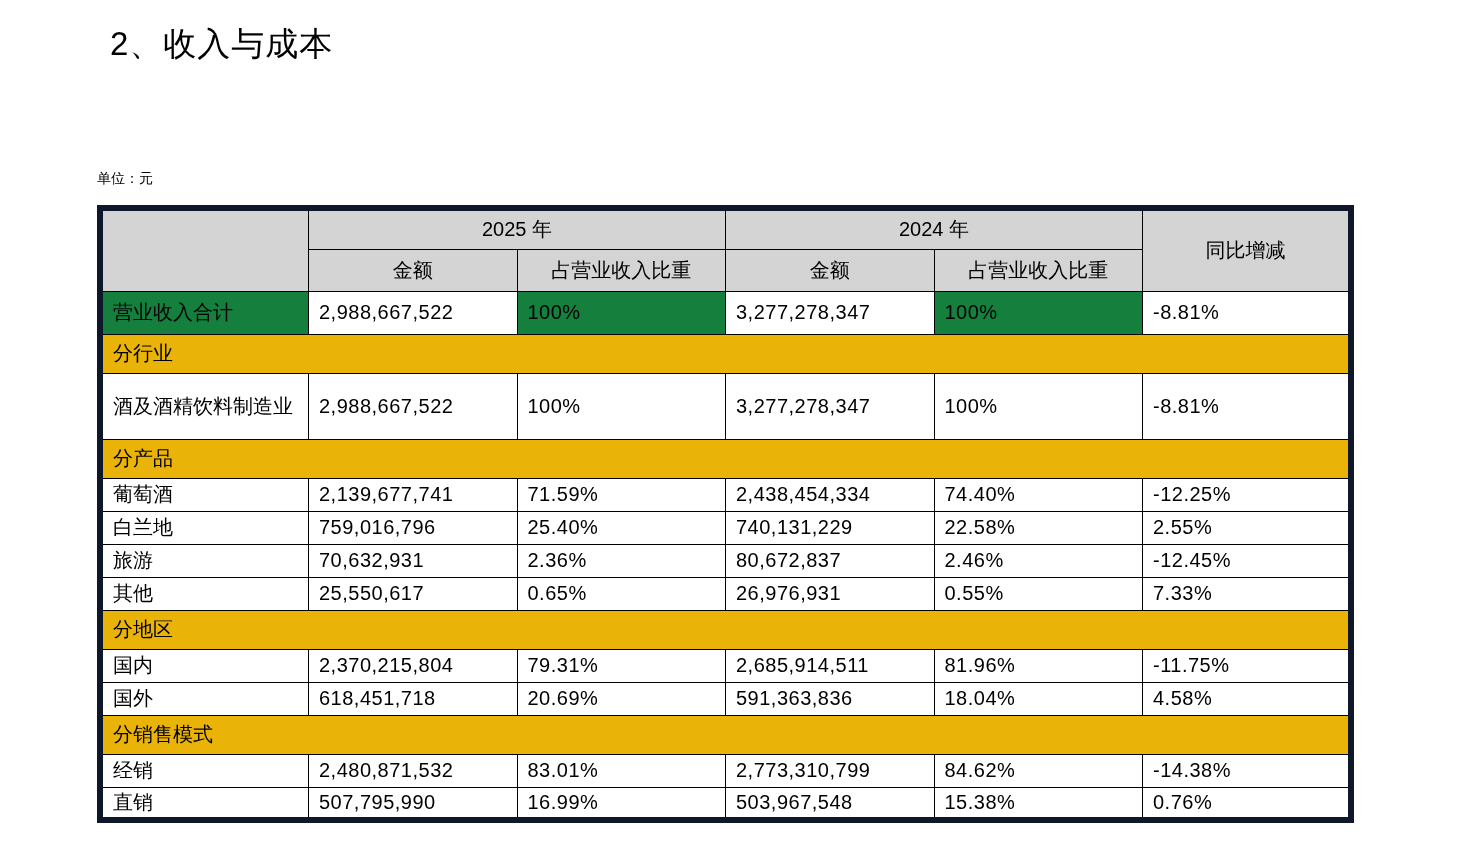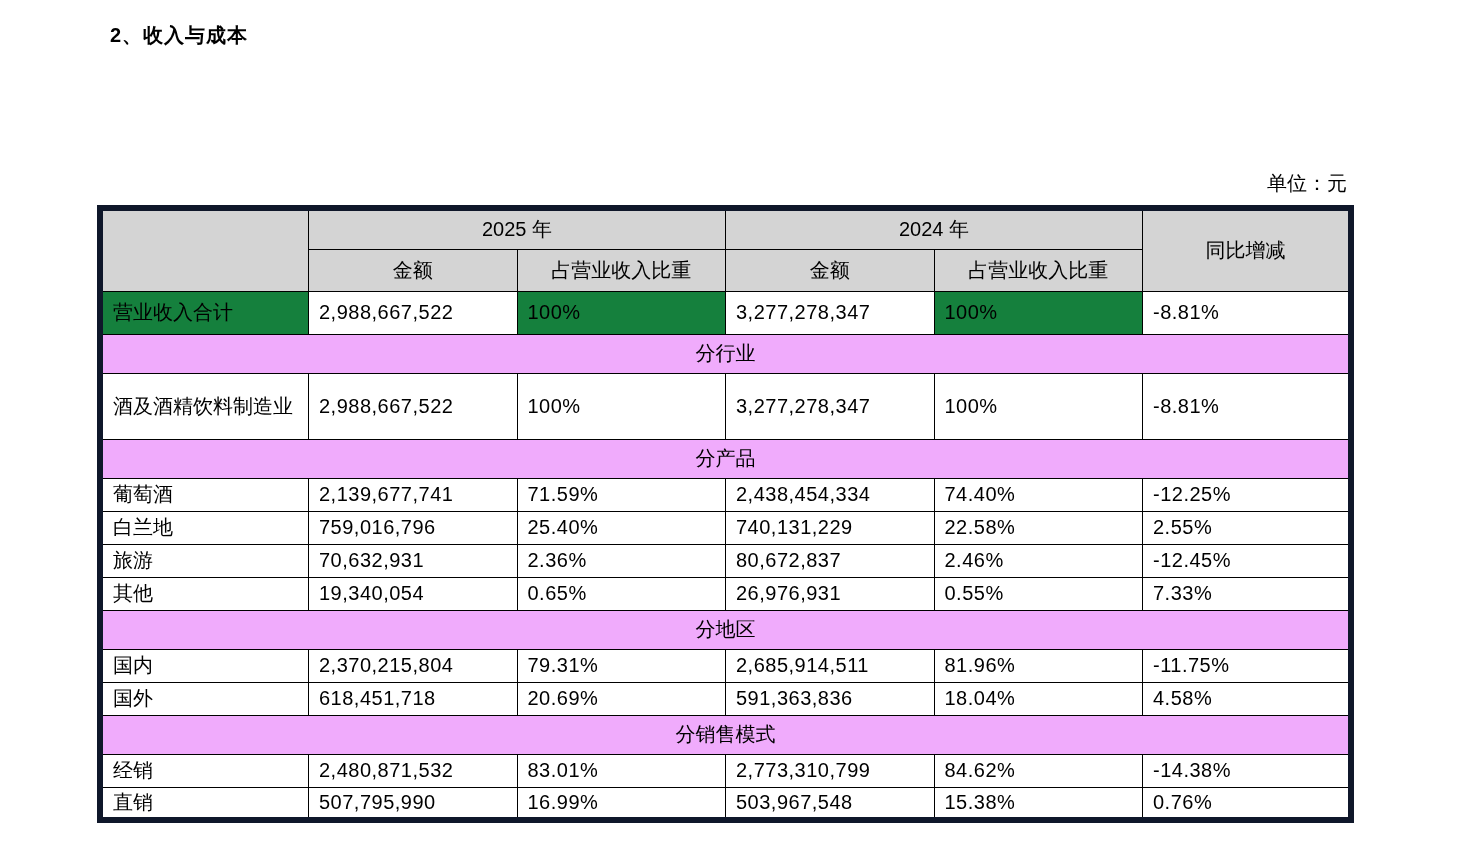--- a/index.html
+++ b/index.html
@@ -13,41 +13,41 @@
     position: relative;
     width: 1464px;
     height: 861px;
     background: #ffffff;
     overflow: hidden;
   }
   .section-title {
     position: absolute;
     left: 110px;
     top: 22px;
-    font-size: 20px;
-    font-weight: bold;
+    font-size: 33px;
+    font-weight: normal;
     letter-spacing: 1px;
     margin: 0;
   }
   .subsection-title {
     position: absolute;
     left: 122px;
     top: 94px;
     font-size: 23px;
     font-weight: bold;
     letter-spacing: 1px;
     margin: 0;
   }
   .unit-label {
     position: absolute;
     top: 170px;
     left: 97px;
     width: 1250px;
-    text-align: right;
-    font-size: 20px;
+    text-align: left;
+    font-size: 14px;
   }
   table.rev-table {
     position: absolute;
     left: 97px;
     top: 205px;
     width: 1257px;
     border-collapse: collapse;
     table-layout: fixed;
     font-size: 20px;
   }
@@ -75,22 +75,22 @@
     text-align: left;
     line-height: 1.35;
   }
   td.num {
     text-align: left;
     padding-right: 12px;
     letter-spacing: 0.5px;
   }
   td.shaded { background: #15803d; }
   td.section-cell {
-    background: #f0abfc;
-    text-align: center;
+    background: #eab308;
+    text-align: left;
   }
 </style>
 </head>
 <body>
 
 <div class="page">
 
   <h1 class="section-title">2、收入与成本</h1>
   <div class="unit-label">单位：元</div>
 
@@ -167,21 +167,21 @@
         <td class="lbl">旅游</td>
         <td class="num">70,632,931</td>
         <td class="num">2.36%</td>
         <td class="num">80,672,837</td>
         <td class="num">2.46%</td>
         <td class="num">-12.45%</td>
       </tr>
 
       <tr class="data-row">
         <td class="lbl">其他</td>
-        <td class="num">19,340,054</td>
+        <td class="num">25,550,617</td>
         <td class="num">0.65%</td>
         <td class="num">26,976,931</td>
         <td class="num">0.55%</td>
         <td class="num">7.33%</td>
       </tr>
 
       <tr class="section-row">
         <td colspan="6" class="section-cell">分地区</td>
       </tr>
 

